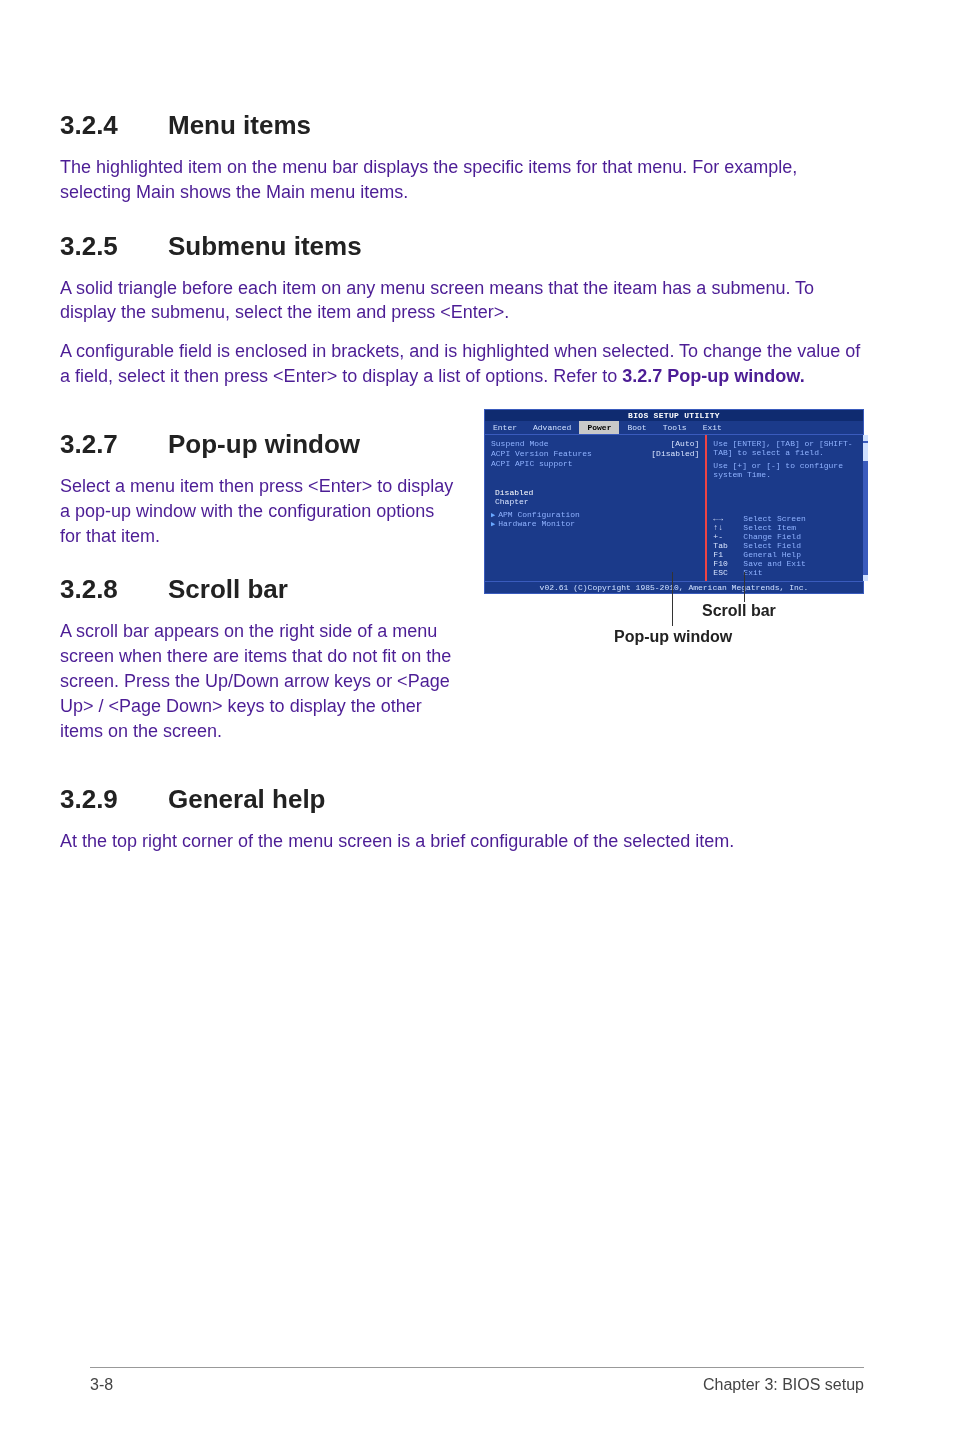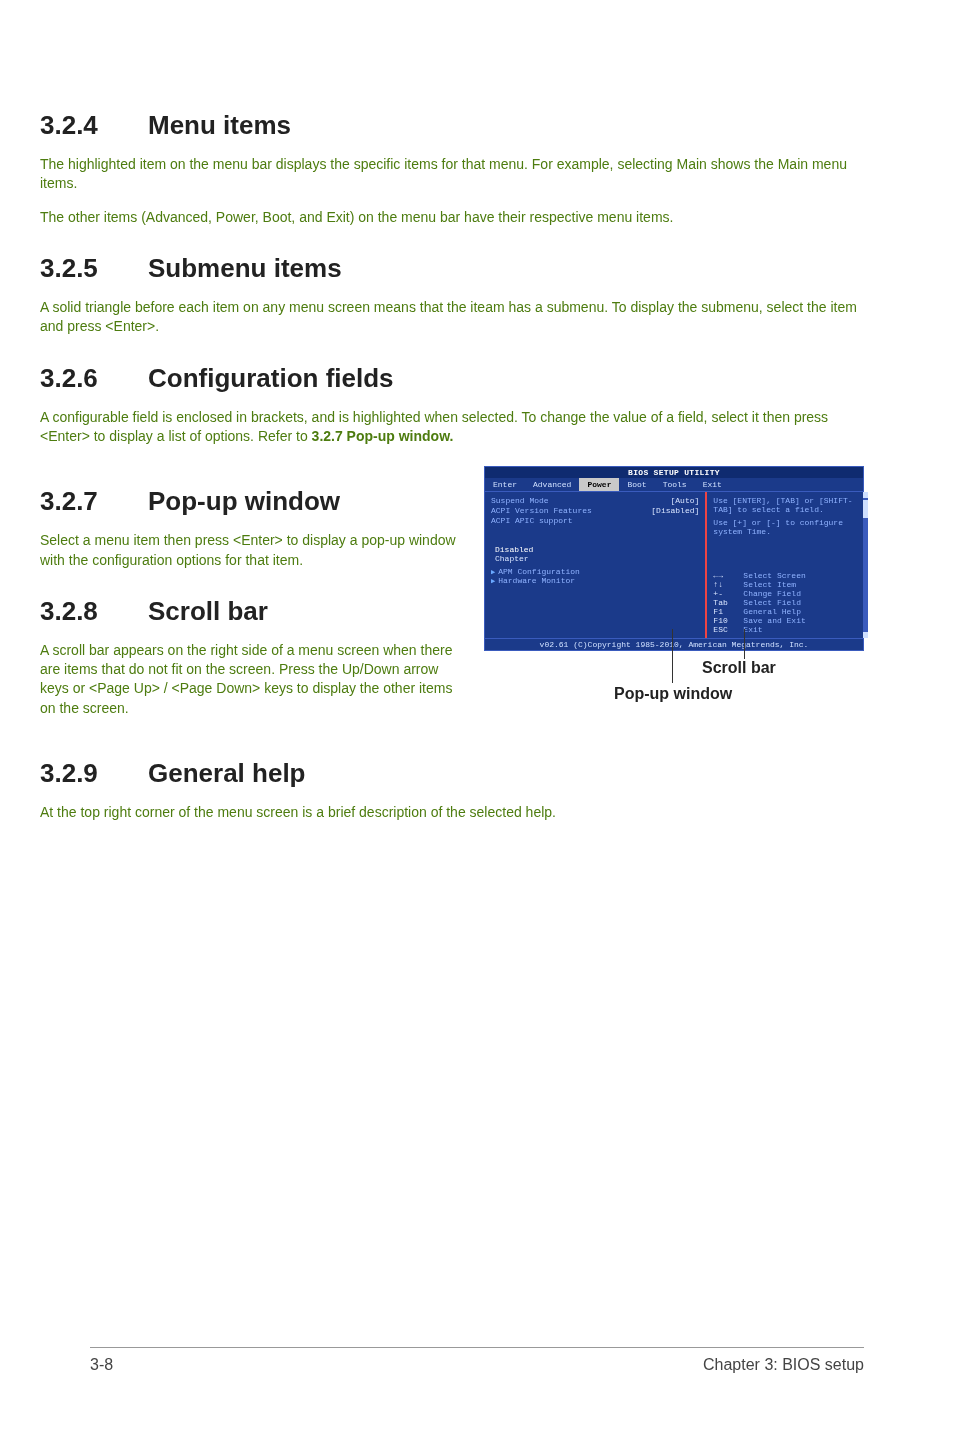--- a/index.html
+++ b/index.html
@@ -1,20 +1,20 @@
 <!DOCTYPE html>
 <html><head>
 <meta charset="utf-8">
 <style>
   * { margin: 0; padding: 0; box-sizing: border-box; }
   html, body { width: 954px; height: 1438px; background: #fff; font-family: Arial, Helvetica, sans-serif; color: #333; }
-  .page { padding: 84px 90px 0 40px; position: relative; height: 1438px; }
+  .page { padding: 84px 90px 0 60px; position: relative; height: 1438px; }
   h2 { font-size: 26px; font-weight: bold; color: #222; margin-top: 26px; margin-bottom: 14px; }
   h2 .num { display: inline-block; width: 108px; }
-  p { font-size: 14px; line-height: 1.38; color: #4d7c0f; margin-bottom: 14px; }
+  p { font-size: 18px; line-height: 1.38; color: #4c1d95; margin-bottom: 14px; }
   .row { display: flex; gap: 24px; align-items: flex-start; }
   .col-text { flex: 1 1 0; }
   .col-fig { width: 380px; flex: 0 0 380px; padding-top: 6px; }
 
   
   .bios { width: 380px; background: #1b3a8a; color: #d8e4ff; font-family: "Courier New", monospace; font-size: 8px; border: 1px solid #3a5bbd; position: relative; }
   .bios-title { text-align: center; color: #fff; background: #0f2b70; font-weight: bold; padding: 1px 0; letter-spacing: .3px; font-family: Liberation Mono, monospace; }
   .bios-tabs { display: flex; background: #1b3a8a; }
   .bios-tab { padding: 2px 8px; color: #cfe0ff; }
   .bios-tab.sel { background: #c9c9c9; color: #000; font-weight: bold; }
@@ -36,41 +36,37 @@
   .scrollbar::before { top: 0; }
   .scrollbar::after { bottom: 0; }
   .scrollbar .thumb { position: absolute; left: 0; right: 0; top: 8px; height: 18px; background: #cfe0ff; }
 
   .callouts { position: relative; height: 70px; }
   .call-scroll { position: absolute; left: 218px; top: 8px; font-size: 16px; font-weight: bold; color: #222; }
   .call-popup { position: absolute; left: 130px; top: 34px; font-size: 16px; font-weight: bold; color: #222; }
   .line-scroll { position: absolute; left: 260px; top: -22px; width: 1px; height: 30px; background: #333; }
   .line-popup { position: absolute; left: 188px; top: -22px; width: 1px; height: 54px; background: #333; }
 
-  .footer { position: absolute; left: 90px; right: 90px; bottom: 64px; border-top: 1px solid #999; padding-top: 8px; display: flex; justify-content: space-between; font-size: 16px; color: #444; }
+  .footer { position: absolute; left: 90px; right: 90px; bottom: 44px; border-top: 1px solid #999; padding-top: 8px; display: flex; justify-content: space-between; font-size: 16px; color: #444; }
 </style>
 </head>
 <body>
 
 <div class="page">
 
   <h2>
     <span class="num">3.2.4</span><span>Menu items</span>
   </h2>
   <p>The highlighted item on the menu bar displays the specific items for that menu. For example, selecting Main shows the Main menu items.</p>
-  <p>The other items (Advanced, Power, Boot, and Exit) on the menu bar have their respective menu items.</p>
 
   <h2>
     <span class="num">3.2.5</span><span>Submenu items</span>
   </h2>
   <p>A solid triangle before each item on any menu screen means that the iteam has a submenu. To display the submenu, select the item and press &lt;Enter&gt;.</p>
 
-  <h2>
-    <span class="num">3.2.6</span><span>Configuration fields</span>
-  </h2>
   <p>
     <span>A configurable field is enclosed in brackets, and is highlighted when selected. To change the value of a field, select it then press &lt;Enter&gt; to display a list of options. Refer to </span><b>3.2.7 Pop-up window.</b>
   </p>
 
   <div class="row">
     <div class="col-text">
       <h2>
         <span class="num">3.2.7</span><span>Pop-up window</span>
       </h2>
       <p>Select a menu item then press &lt;Enter&gt; to display a pop-up window with the configuration options for that item.</p>
@@ -159,19 +155,19 @@
         <div class="line-popup"></div>
         <div class="call-scroll">Scroll bar</div>
         <div class="call-popup">Pop-up window</div>
       </div>
     </div>
   </div>
 
   <h2>
     <span class="num">3.2.9</span><span>General help</span>
   </h2>
-  <p>At the top right corner of the menu screen is a brief description of the selected help.</p>
+  <p>At the top right corner of the menu screen is a brief configurable of the selected item.</p>
 
   <div class="footer">
     <span>3-8</span>
     <span>Chapter 3: BIOS setup</span>
   </div>
 </div>
 
 </body></html>

